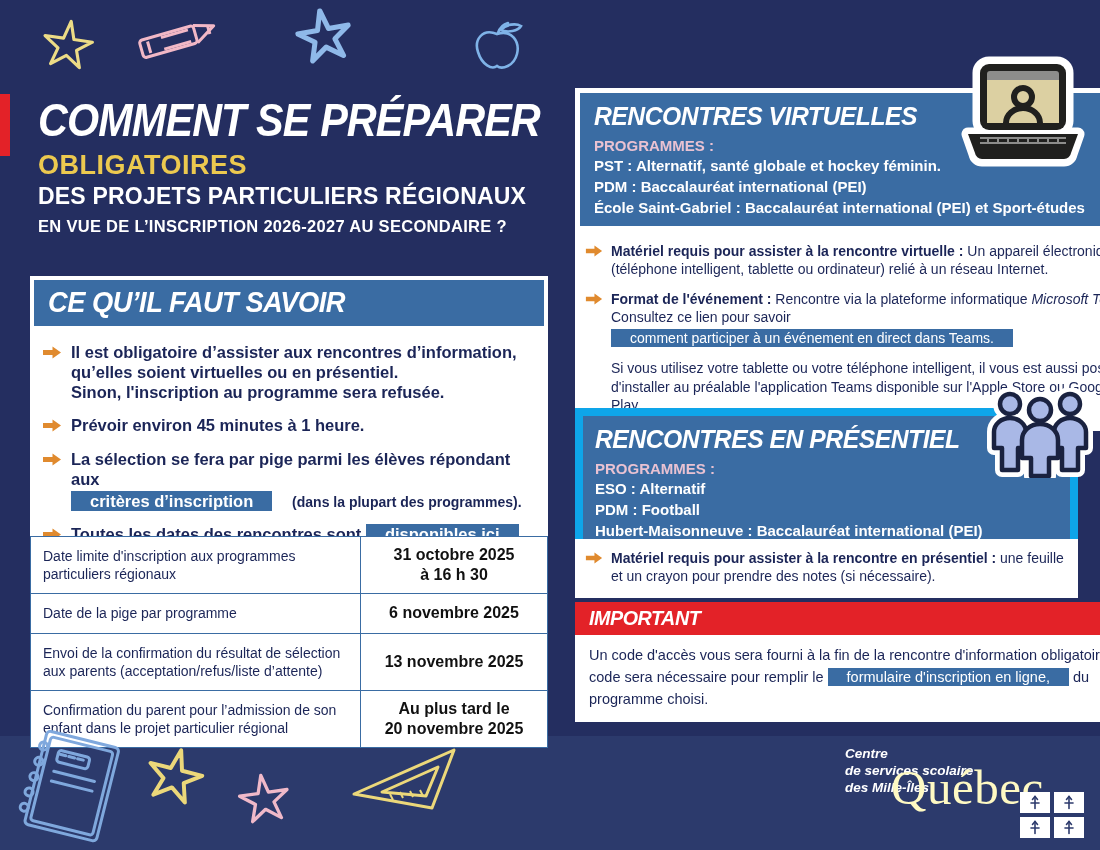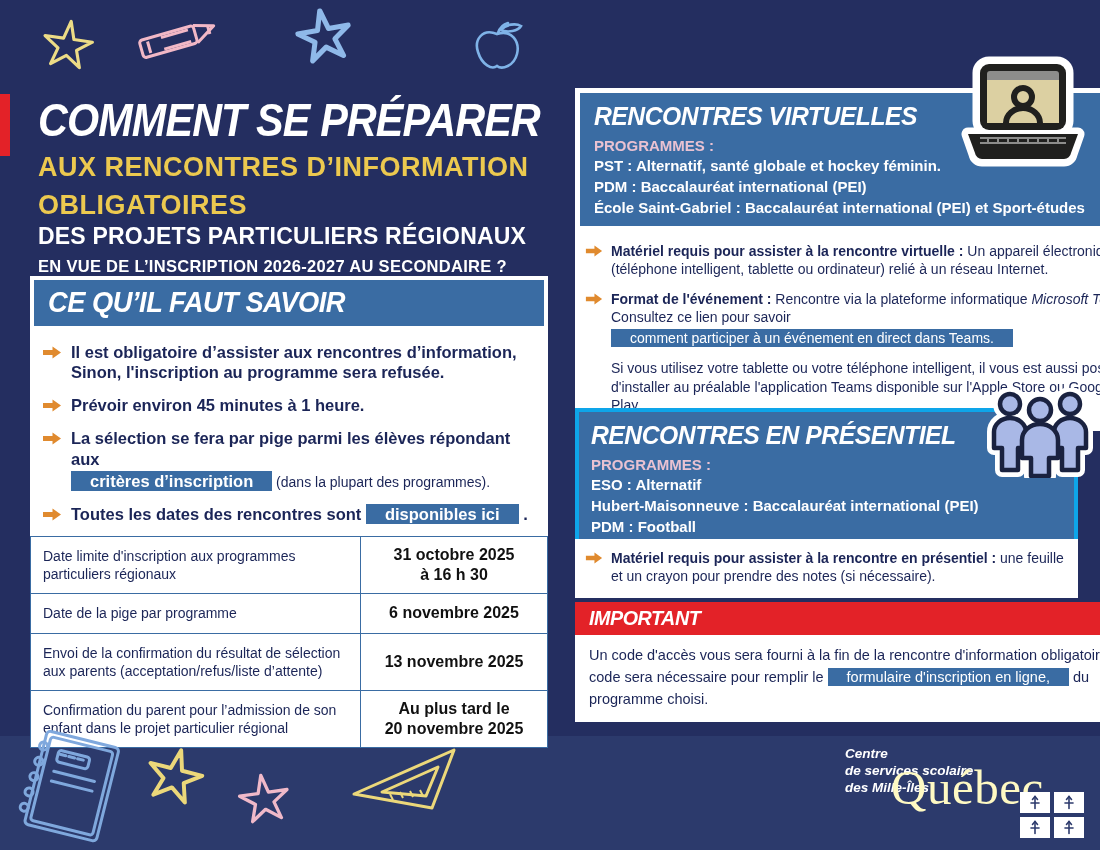--- a/index.html
+++ b/index.html
@@ -40,21 +40,21 @@
   }
   .savoir-body { padding:12px 14px 6px 12px; color:#1B2557; }
   .bullet-row { display:flex; gap:9px; margin-bottom:13px; font-size:16.5px; line-height:1.22; }
   .bullet-arrow { flex:0 0 20px; margin-top:3px; }
   .w600 { font-weight:600; }
   .w800 { font-weight:800; }
   .bold { font-weight:bold; }
   .hl {
     background:#3A6CA3; color:#FFFFFF; padding:1px 19px; font-weight:bold;
   }
-  .paren-note { font-weight:normal; font-size:14px; }
+  .paren-note { font-weight:bold; font-size:14px;padding-left:16px; }
 
   
   .dates-table { left:30px; top:536px; width:518px; border-collapse:collapse; background:#FFFFFF; }
   .dates-table td { border:1.6px solid #3A6CA3; vertical-align:middle; }
   .td-label { width:330px; font-size:14px; color:#1B2557; padding:10px 12px; line-height:1.3; }
   .td-value { font-size:16px; color:#111111; font-weight:bold; text-align:center; padding:8px 6px; line-height:1.25; }
 
   
   .panel { left:575px; width:584px; background:#FFFFFF; }
   .panel-virtuel { top:88px; padding-bottom:4px; }
@@ -68,21 +68,21 @@
   .prog-name { font-weight:800; }
   .prog-desc { font-weight:600; }
   .panel-body { padding:11px 14px 6px 10px; color:#1B2557; font-size:14px; line-height:1.32; }
   .panel-bullet { display:flex; gap:8px; margin-bottom:11px; }
   .panel-bullet .bullet-arrow { flex:0 0 18px; margin-top:2px; }
   .link-line { margin-top:2px; }
   .note-par { margin:12px 4px 6px 26px; }
 
   .panel-presentiel-blue {
     left:575px; top:408px; width:503px; background:#3A6CA3;
-    border:4px solid #0ea5e9; padding:8px 12px 12px;
+    border:8px solid #0ea5e9; padding:8px 12px 12px;
   }
   .panel-presentiel-white {
     left:575px; top:539px; width:503px; background:#FFFFFF; padding:10px 14px 12px 10px;
     color:#1B2557; font-size:14px; line-height:1.32;
   }
 
   .panel-important { top:602px; padding-bottom:10px; }
   .red-band { background:#E32228; padding:4px 14px 5px; }
   .red-band .band-title { font-size:21px; }
   .important-body { padding:10px 16px 2px 14px; color:#1B2557; font-size:14.5px; line-height:1.5; }
@@ -121,39 +121,39 @@
 <svg class="abs decor" style="left:468px;top:18px" width="58" height="56" viewBox="0 0 58 56">
   <g fill="none" stroke="#7FB3E8" stroke-width="2.6" stroke-linecap="round">
     <path d="M29 16 C14 10 6 22 10 34 C14 47 24 52 29 48 C34 52 46 48 49 36 C52 24 44 11 29 16 Z"></path>
     <path d="M30 15 C32 9 36 6 40 5"></path>
     <path d="M33 12 C38 6 48 5 53 8 C50 13 40 15 33 12 Z"></path>
   </g>
 </svg>
 
 <div class="abs title-block">
   <span class="title-main">COMMENT SE PRÉPARER</span>
-  <div class="title-sub-yellow">AUX RENCONTRES D’INFORMATION</div>
   <div class="title-sub-yellow title-sub-yellow2">OBLIGATOIRES</div>
   <div class="title-sub-white">DES PROJETS PARTICULIERS RÉGIONAUX</div>
   <div class="title-sub-small">EN VUE DE L’INSCRIPTION 2026-2027 AU SECONDAIRE ?</div>
 </div>
 
 <div class="abs savoir-box">
   <div class="blue-band">
     <span class="band-title">CE QU’IL FAUT SAVOIR</span>
   </div>
   <div class="savoir-body">
     <div class="bullet-row">
       <svg class="bullet-arrow" width="20" height="15" viewBox="0 0 20 14">
           <path d="M1 4.5 h9.5 V1 l8.5 6 -8.5 6 V9.5 H1 z" fill="#E08A2E"></path>
         </svg>
       <div class="w600">
         <div>
           <span>Il est </span><span class="w800">obligatoire</span><span> d’assister aux rencontres d’information,</span>
         </div>
+        <div>qu’elles soient virtuelles ou en présentiel.</div>
         <div>Sinon, l'inscription au programme sera refusée.</div>
       </div>
     </div>
     <div class="bullet-row">
       <svg class="bullet-arrow" width="20" height="15" viewBox="0 0 20 14">
           <path d="M1 4.5 h9.5 V1 l8.5 6 -8.5 6 V9.5 H1 z" fill="#E08A2E"></path>
         </svg>
       <div class="bold">Prévoir environ 45 minutes à 1 heure.</div>
     </div>
     <div class="bullet-row">
@@ -272,24 +272,24 @@
   </g>
 </svg>
 
 <div class="abs panel-presentiel-blue">
   <span class="panel-title">RENCONTRES EN PRÉSENTIEL</span>
   <div class="prog-label">PROGRAMMES :</div>
   <div class="prog-line">
     <span class="prog-name">ESO :</span><span class="prog-desc"> Alternatif</span>
   </div>
   <div class="prog-line">
+    <span class="prog-name">PDM :</span><span class="prog-desc"> Football</span>
+  </div>
+  <div class="prog-line">
     <span class="prog-name">Hubert-Maisonneuve :</span><span class="prog-desc"> Baccalauréat international (PEI)</span>
-  </div>
-  <div class="prog-line">
-    <span class="prog-name">PDM :</span><span class="prog-desc"> Football</span>
   </div>
   <div class="prog-line">
     <span class="prog-name">PST :</span><span class="prog-desc"> Formation musicale intensive</span>
   </div>
 </div>
 <div class="abs panel-presentiel-white">
   <div class="panel-bullet" style="margin-bottom:0">
     <svg class="bullet-arrow" width="18" height="14" viewBox="0 0 20 14">
         <path d="M1 4.5 h9.5 V1 l8.5 6 -8.5 6 V9.5 H1 z" fill="#E08A2E"></path>
       </svg>

